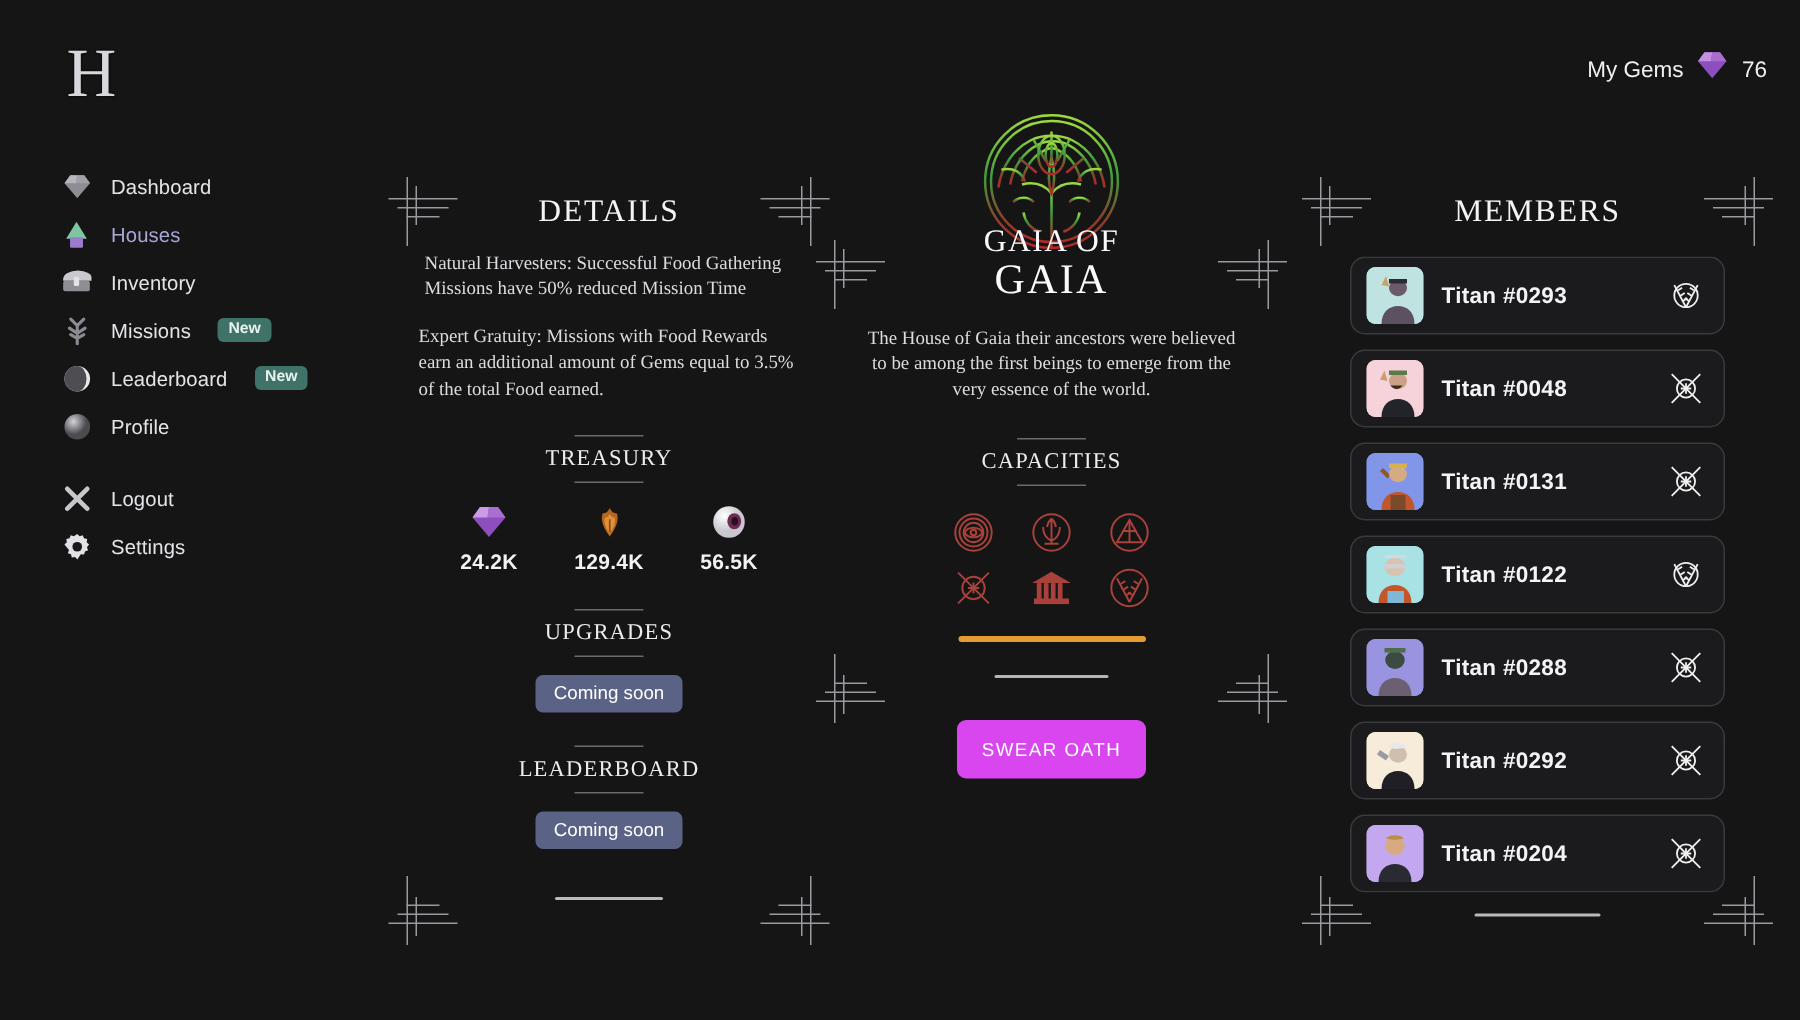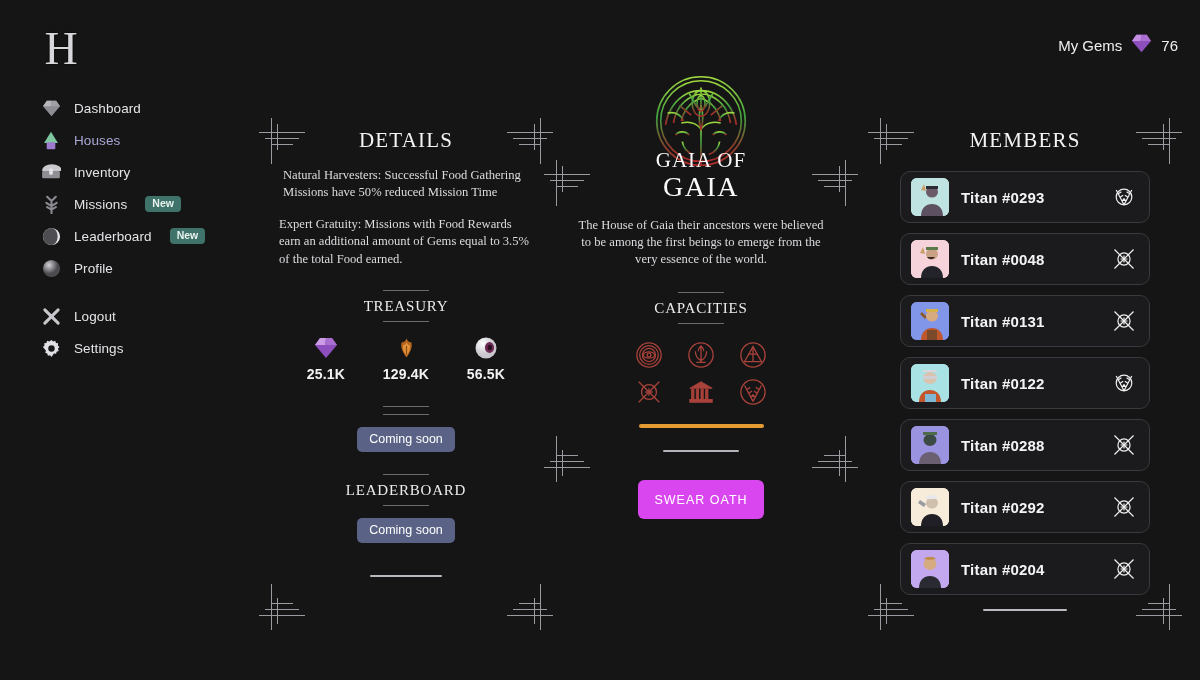--- a/index.html
+++ b/index.html
@@ -11,21 +11,21 @@
     color: #e9e9ec;
   }
   .app { position: relative; width: 1200px; height: 680px; }
 
   
   .sidebar { position: absolute; left: 0; top: 0; width: 230px; height: 680px; }
   .logo { position: absolute; left: 44px; top: 24px; width: 34px; height: 50px;
           display: flex; align-items: center; justify-content: center; }
   .logo span { font-family: "Liberation Serif", serif; font-size: 46px; color: #d8d8dc;
                line-height: 1; letter-spacing: 0; text-shadow: 0 0 2px #000; }
-  .navlist { position: absolute; left: 40px; top: 92px; width: 190px; }
+  .navlist { position: absolute; left: 40px; top: 108px; width: 190px; }
   .navitem { display: flex; align-items: center; height: 32px; gap: 12px; cursor: pointer; }
   .navitem .nlabel { font-size: 13.5px; color: #e4e4e8; letter-spacing: .1px; }
   .navitem.active .nlabel { color: #a9a7d6; }
   .navitem.muted .nlabel { color: #6e6e73; }
   .navicon { width: 22px; height: 22px; display: flex; align-items: center;
              justify-content: center; flex: 0 0 22px; }
   .badge-new { background: #3f7268; color: #e8f2ef; font-size: 10.5px;
                padding: 2px 7px 3px; border-radius: 4px; font-weight: 600;
                margin-left: 6px; line-height: 1.1; }
   .navgap { height: 16px; }
@@ -260,21 +260,21 @@
 
     <div class="treasury-row">
       <div class="tr-item">
         <div class="tr-ico">
           <svg width="24" height="22" viewBox="0 0 24 22">
               <path d="M6 1h12l5 7-11 13L1 8z" fill="#8e4fbe"></path>
               <path d="M6 1h6l-1 7H1z" fill="#cb9ce5"></path>
               <path d="M12 1h6l5 7H11z" fill="#a96ed0"></path>
             </svg>
         </div>
-        <div class="tr-val">25.1K</div>
+        <div class="tr-val">24.2K</div>
       </div>
       <div class="tr-item">
         <div class="tr-ico">
           <svg width="23" height="24" viewBox="0 0 24 24">
               <path d="M12 2c1 3 3 4 5 4 1 3 1 8-5 16C6 14 6 9 7 6c2 0 4-1 5-4z" fill="#b5651d"></path>
               <path d="M12 6c.8 2 2 3 3.4 3 .6 2 .4 6-3.4 11-3.8-5-4-9-3.4-11C10 9 11.2 8 12 6z" fill="#e0923a"></path>
               <path d="M12 10v9" stroke="#8c4a14" stroke-width="1.2"></path>
             </svg>
         </div>
         <div class="tr-val">129.4K</div>
@@ -292,20 +292,21 @@
               <ellipse cx="15.5" cy="11.5" rx="4.6" ry="5.4" fill="#6c2a55"></ellipse>
               <ellipse cx="15.8" cy="11.5" rx="2.2" ry="2.8" fill="#2a0f20"></ellipse>
             </svg>
         </div>
         <div class="tr-val">56.5K</div>
       </div>
     </div>
 
     <div style="margin-top:24px">
       <div class="rule t"></div>
+      <div class="sect-title">UPGRADES</div>
       <div class="rule b"></div>
     </div>
     <button class="soon">Coming soon</button>
 
     <div style="margin-top:22px">
       <div class="rule t"></div>
       <div class="sect-title">LEADERBOARD</div>
       <div class="rule b"></div>
     </div>
     <button class="soon">Coming soon</button>

